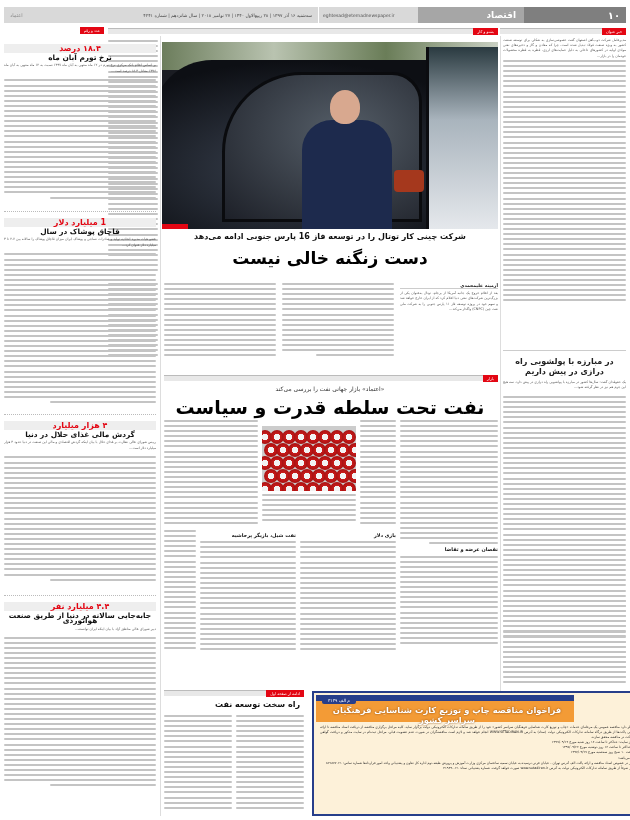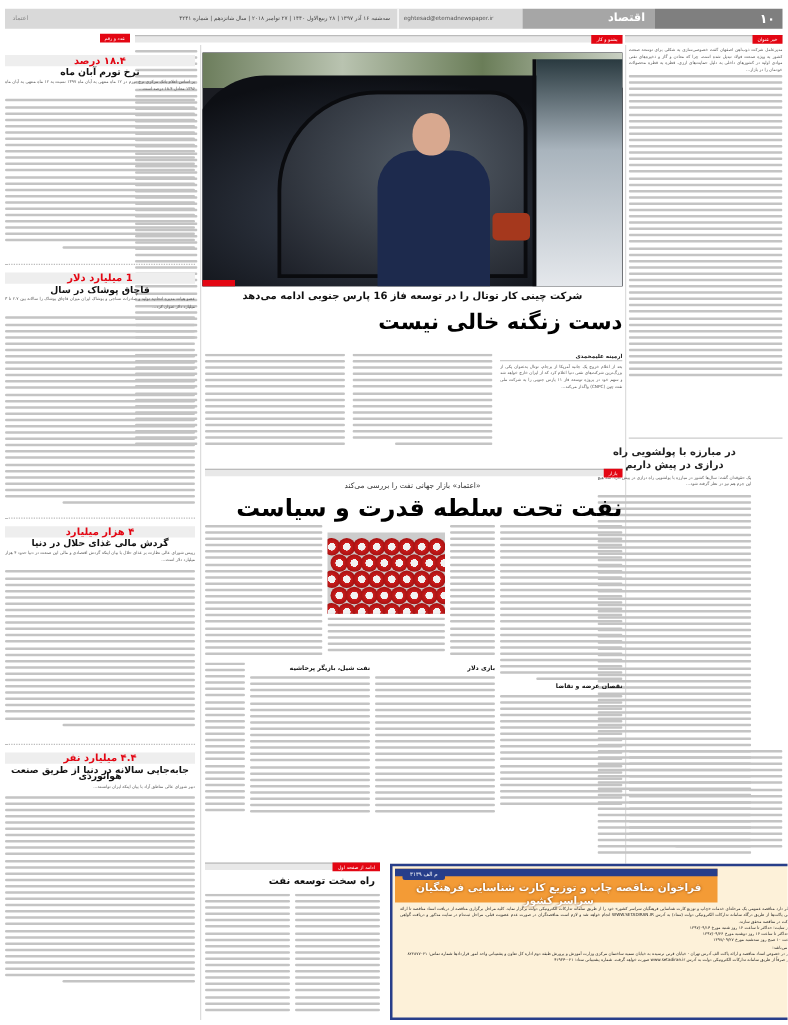--- a/index.html
+++ b/index.html
@@ -28,21 +28,21 @@
   .photo .sky { position: absolute; left: 0; top: 0; width: 100%; height: 28px; background: linear-gradient(90deg,#6c7d5c,#b9c3b0,#6a7d58,#c9d0c3); }
   .photo .car { position: absolute; left: -10px; top: 18px; width: 360px; height: 180px; background: radial-gradient(ellipse at 40% 60%, #3a4250 0%, #0d0f14 70%); border-radius: 60px 40px 0 0; }
   .photo .door { position: absolute; right: 0; top: 5px; width: 72px; height: 182px; background: linear-gradient(180deg,#2a3a40 0%,#a9b4bd 40%,#e5e8ec 100%); border-left: 3px solid #0b0c10; }
   .photo .window { position: absolute; left: 60px; top: 30px; width: 200px; height: 150px; background: radial-gradient(ellipse at 60% 40%, #555e68, #1d2028); border-radius: 80px 30px 0 0; border: 3px solid #0a0b0e; }
   .photo .man-head { position: absolute; left: 168px; top: 48px; width: 30px; height: 34px; background: #d8a88f; border-radius: 50% 50% 45% 45%; }
   .photo .man-body { position: absolute; left: 140px; top: 78px; width: 90px; height: 109px; background: #1d2a4d; border-radius: 30px 30px 0 0; }
   .photo .seat-red { position: absolute; left: 232px; top: 128px; width: 30px; height: 22px; background: #a5381d; border-radius: 4px; }
   .photo-tag { position: absolute; left: 162px; top: 224px; width: 26px; height: 5px; background: #e30613; }
 
   .subhead { position: absolute; left: 162px; right: 132px; text-align: center; font-weight: bold; color: #111; }
-  .big { position: absolute; left: 162px; right: 132px; text-align: right; font-weight: bold; color: #000; }
+  .big { position: absolute; left: 162px; right: 132px; text-align: center; font-weight: bold; color: #000; }
 
   .barrels { position: absolute; left: 262px; top: 426px; width: 94px; height: 65px; background: #ccc; overflow: hidden; }
   .barrel { position: absolute; width: 14px; height: 14px; border-radius: 50%; background: radial-gradient(circle,#f2f2f2 30%,#c91b1b 32%,#b11414 60%,#8a0c0c 100%); }
 
   .ad { position: absolute; left: 312px; top: 691px; width: 368px; height: 125px; border: 2px solid #273e8a; background: #fdf1d9; }
   .ad-banner { position: absolute; left: 2px; top: 2px; width: 258px; height: 27px; background: #f39b36; }
   .ad-blue { position: absolute; left: 2px; top: 2px; width: 258px; height: 6px; background: #273e8a; }
   .ad-badge { position: absolute; left: 8px; top: 4px; background: #273e8a; color: #fff; font-size: 4.4px; padding: 1px 6px; border-radius: 2px; direction: rtl; }
   .ad-title { position: absolute; left: 8px; top: 12px; width: 250px; font-size: 8.4px; font-weight: bold; color: #fff; text-align: center; text-shadow: 0 0 2px #7a3b00; }
   .ad-logo { position: absolute; right: 6px; top: 4px; width: 42px; height: 26px; text-align: center; }
@@ -127,21 +127,21 @@
       <span></span>
       <span></span>
       <span></span>
       <span></span>
       <span></span>
       <span></span>
       <span></span>
   </div>
 </div>
 <div class="hline" style="left:503px;width:123px;top:350px;"></div>
-<div class="col" style="left:478px;top:355px;width:123px;height:330px;">
+<div class="col" style="left:503px;top:355px;width:123px;height:330px;">
   <div class="h-col">در مبارزه با پولشویی راه درازی در پیش داریم</div>
   <div style="height:16px;overflow:hidden;">یک حقوقدان گفت: سال‌ها کشور در مبارزه با پولشویی راه درازی در پیش دارد. سه هیچ این جرم هم نیز در نظر گرفته شود…</div>
   <div class="lines">
     <span></span>
       <span></span>
       <span></span>
       <span></span>
       <span></span>
       <span></span>
       <span></span>

